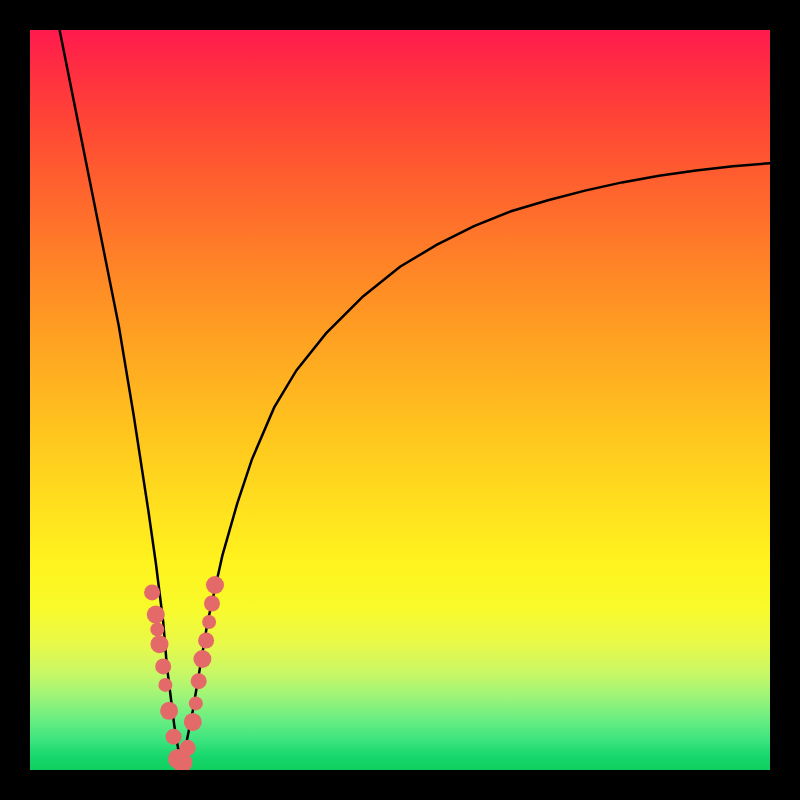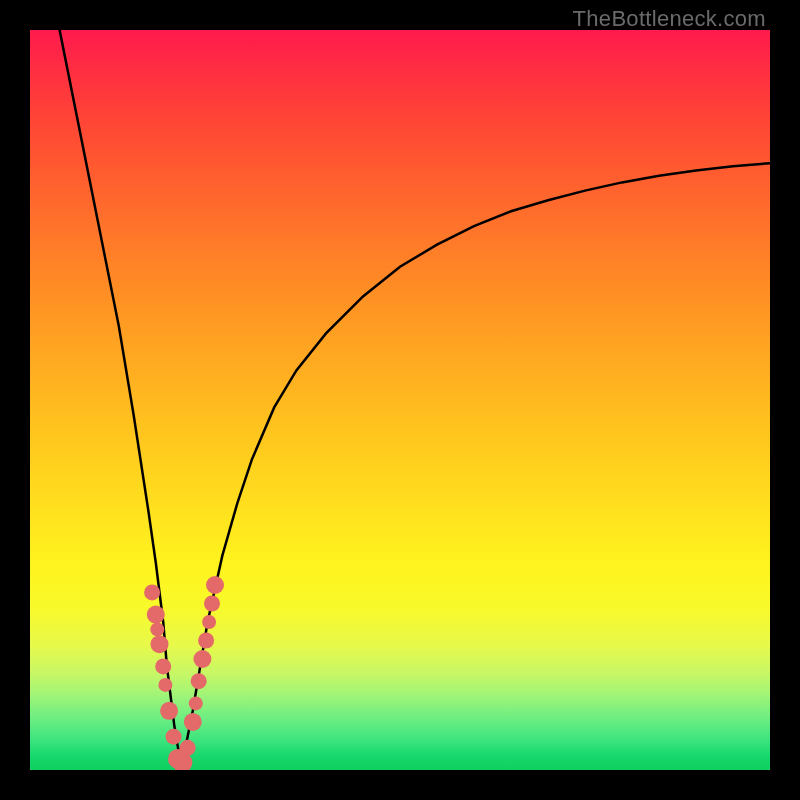--- a/index.html
+++ b/index.html
@@ -62,21 +62,20 @@
     left: 0;
     top: 0;
     width: 740px;
     height: 740px;
   }
 </style>
 </head>
 <body>
 <div class="frame">
 
-  <div class="watermark">TheBottleneck.com</div>
 
   <div class="plot-area">
     <svg class="overlay" viewBox="0 0 740 740">
       <g>
           <path d="M29.6 0.0 L44.4 74.0 L59.2 148.0 L74.0 222.0 L88.8 296.0 L103.6 384.8 L118.4 481.0 L125.8 532.8 L133.2 592.0 L136.9 636.4 L140.6 666.0 L144.3 695.6 L148.0 717.8 L151.7 740.0 " fill="none" stroke="#000000" stroke-width="2.5" stroke-linecap="round"></path>
           <path d="M151.7 740.0 L155.4 717.8 L162.8 680.8 L170.2 636.4 L177.6 592.0 L192.4 525.4 L207.2 473.6 L222.0 429.2 L244.2 377.4 L266.4 340.4 L296.0 303.4 L333.0 266.4 L370.0 236.8 L407.0 214.6 L444.0 196.1 L481.0 181.3 L518.0 170.2 L555.0 160.6 L592.0 152.4 L629.0 145.8 L666.0 140.6 L703.0 136.2 L740.0 133.2 " fill="none" stroke="#000000" stroke-width="2.5" stroke-linecap="round"></path>
         </g>
       <g>
           <circle cx="122.1" cy="562.4" r="8" fill="#e46a6a"></circle>
           <circle cx="125.8" cy="584.6" r="9" fill="#e46a6a"></circle>

